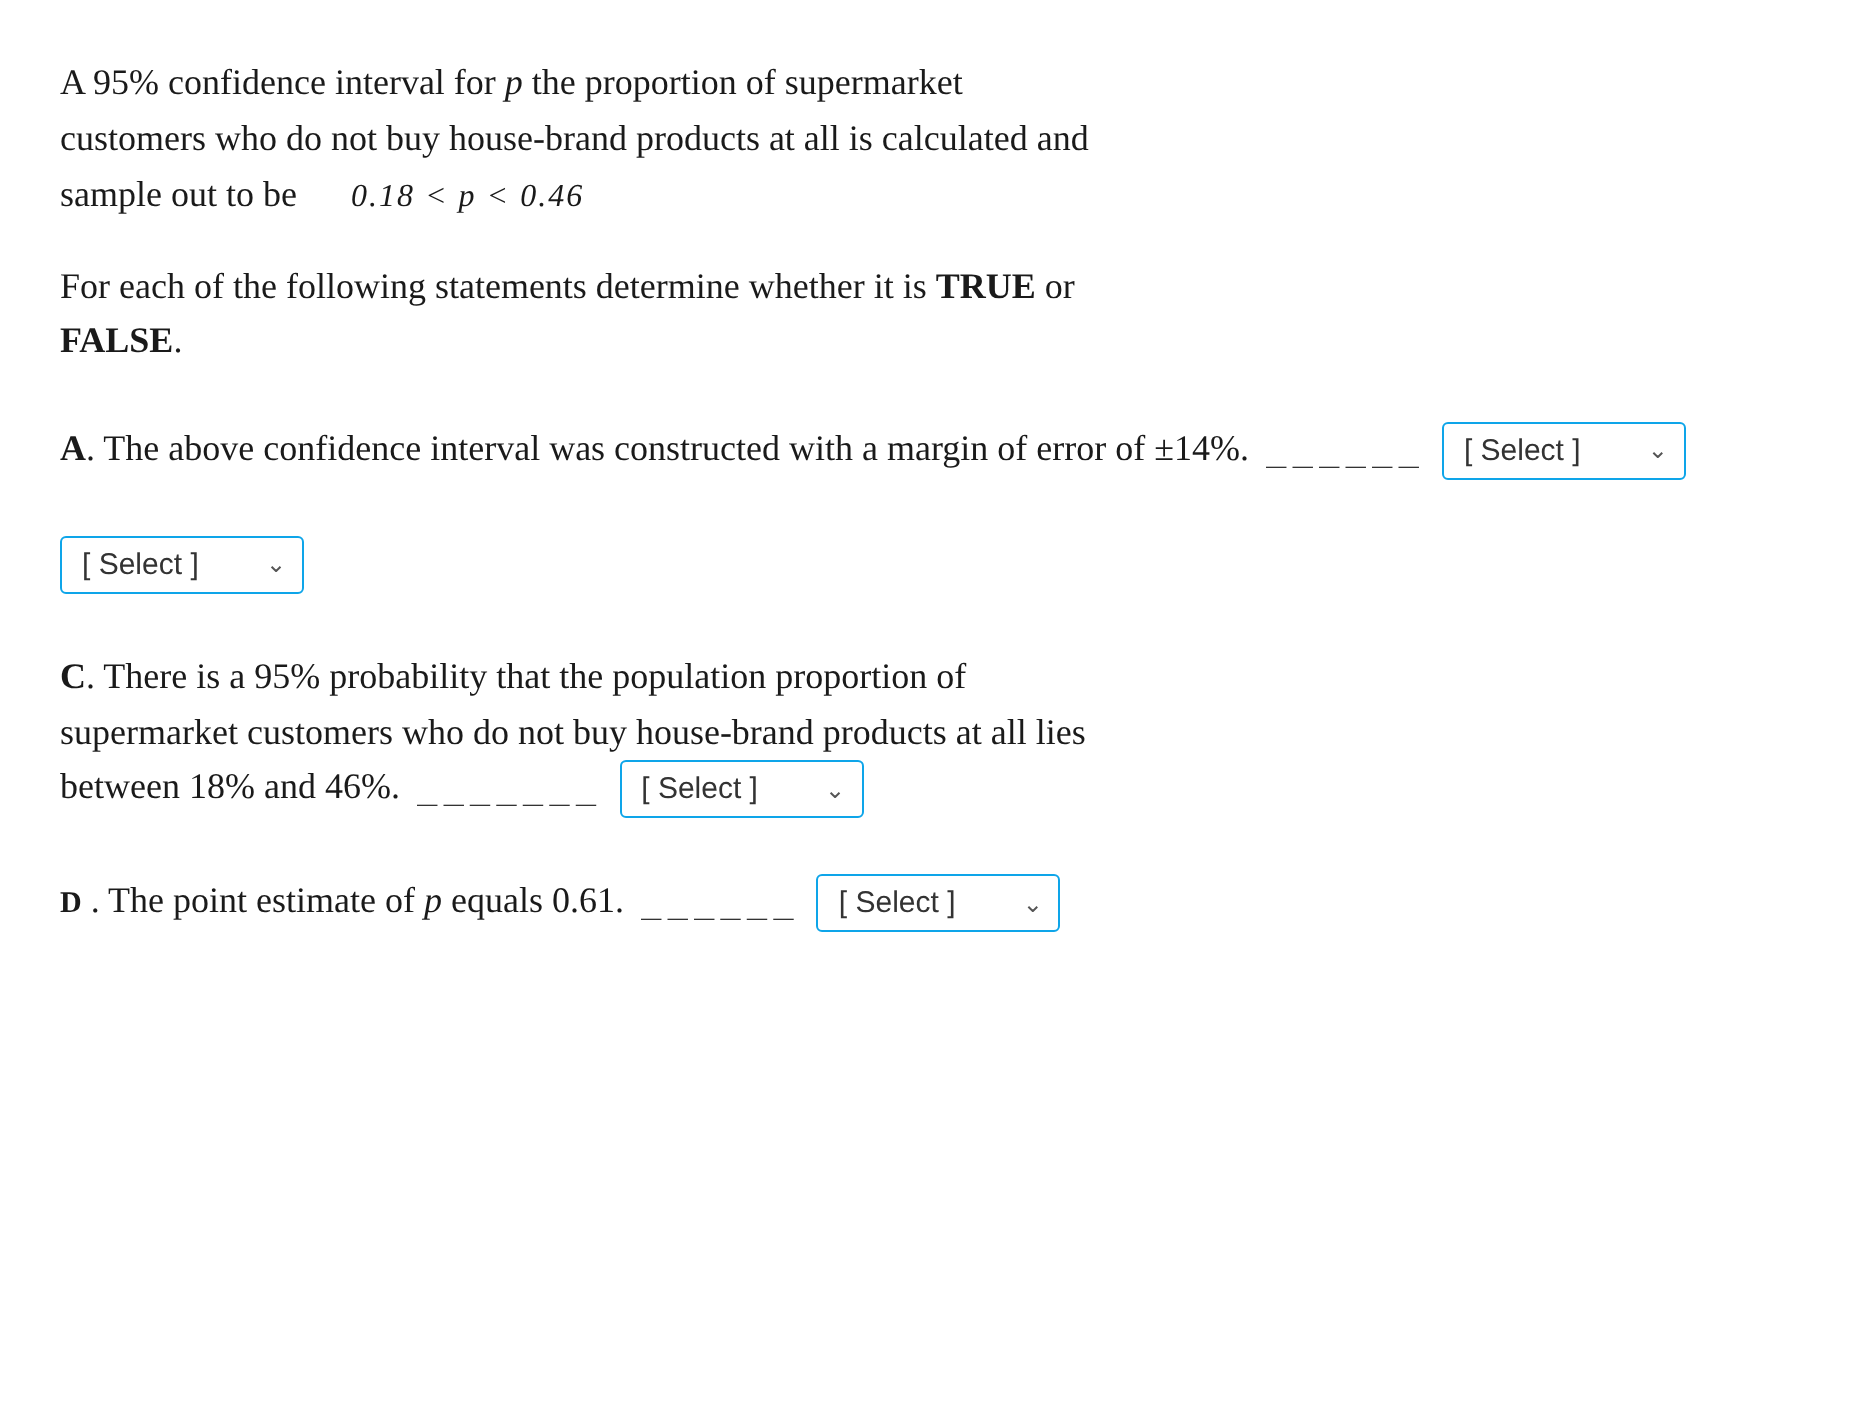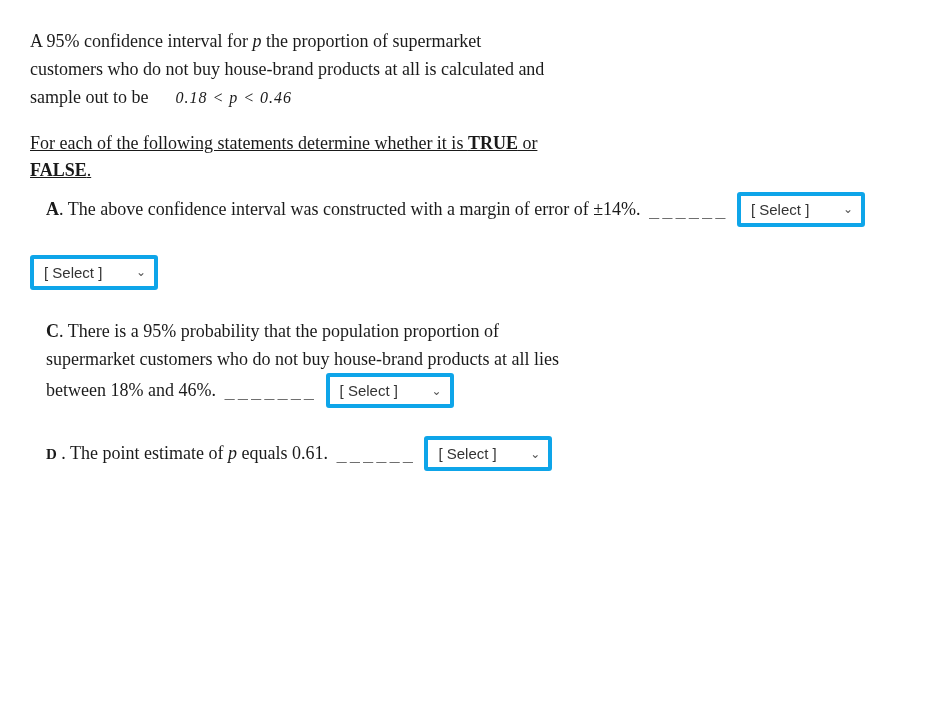--- a/index.html
+++ b/index.html
@@ -22,53 +22,51 @@
       margin-bottom: 18px;
     }
 
     .math-formula {
       font-size: 16px;
       font-style: italic;
       letter-spacing: 1px;
     }
 
     .instruction {
-      margin-bottom: 8px;
+      margin-bottom: 27px;
       font-size: 18px;
       line-height: 1.5;
-      text-decoration: underline;
     }
 
     .bold {
       font-weight: bold;
     }
 
     .question-block {
       margin-bottom: 28px;
     }
 
     .question-text {
       font-size: 18px;
       line-height: 1.55;
       margin-bottom: 8px;
-      margin-left: 16px;
     }
 
     .blank {
       font-family: monospace;
       letter-spacing: 3px;
       color: #333;
       font-size: 17px;
       margin: 0 4px;
     }
 
     .select-wrapper {
       display: inline-flex;
       align-items: center;
-      border: 4px solid #0ea5e9;
+      border: 1px solid #0ea5e9;
       border-radius: 3px;
       background: #fff;
       position: relative;
     }
 
     .select-dropdown {
       appearance: none;
       -webkit-appearance: none;
       background: transparent;
       border: none;

